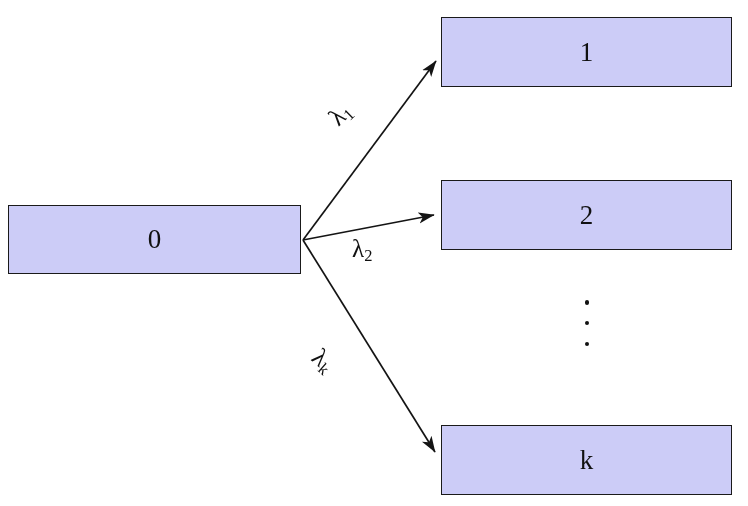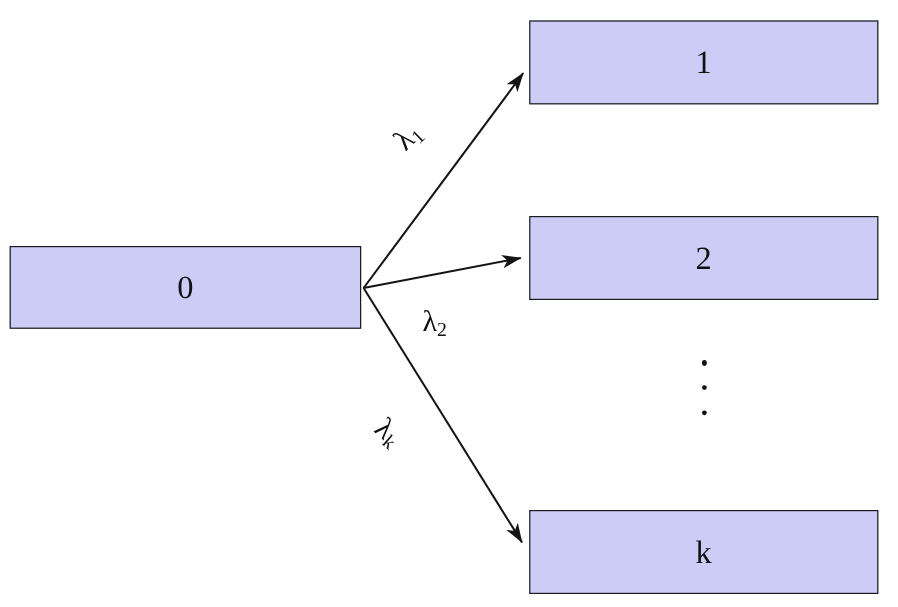--- a/index.html
+++ b/index.html
@@ -61,21 +61,21 @@
     letter-spacing: 0;
   }
   #label-lambda-1 {
     left: 324px;
     top: 112px;
     transform: rotate(-44deg);
     transform-origin: left top;
   }
   #label-lambda-2 {
     left: 352px;
-    top: 256px;
+    top: 236px;
     transform: rotate(0deg);
     transform-origin: left top;
   }
   #label-lambda-k {
     left: 324px;
     top: 344px;
     transform: rotate(41deg);
     transform-origin: left top;
   }
   #vertical-dots {

